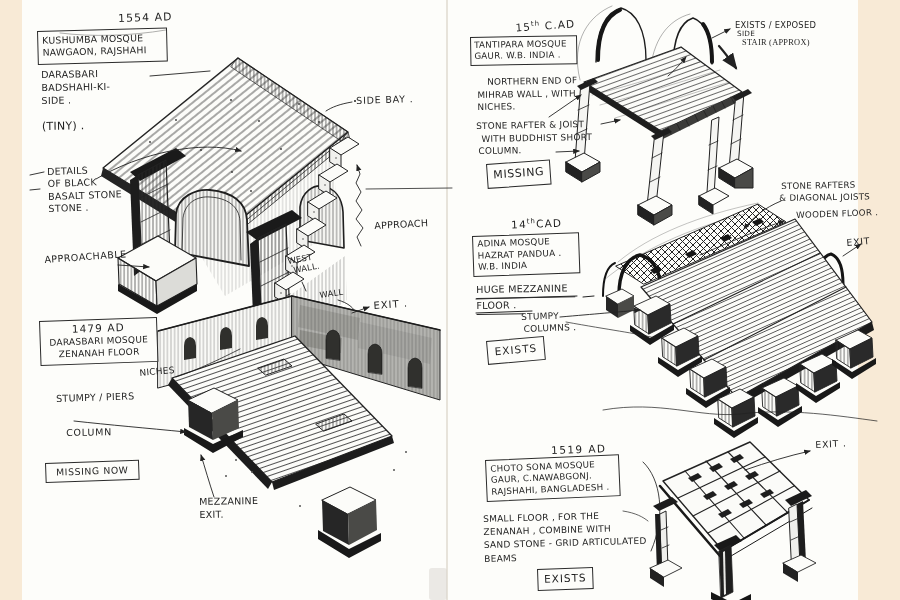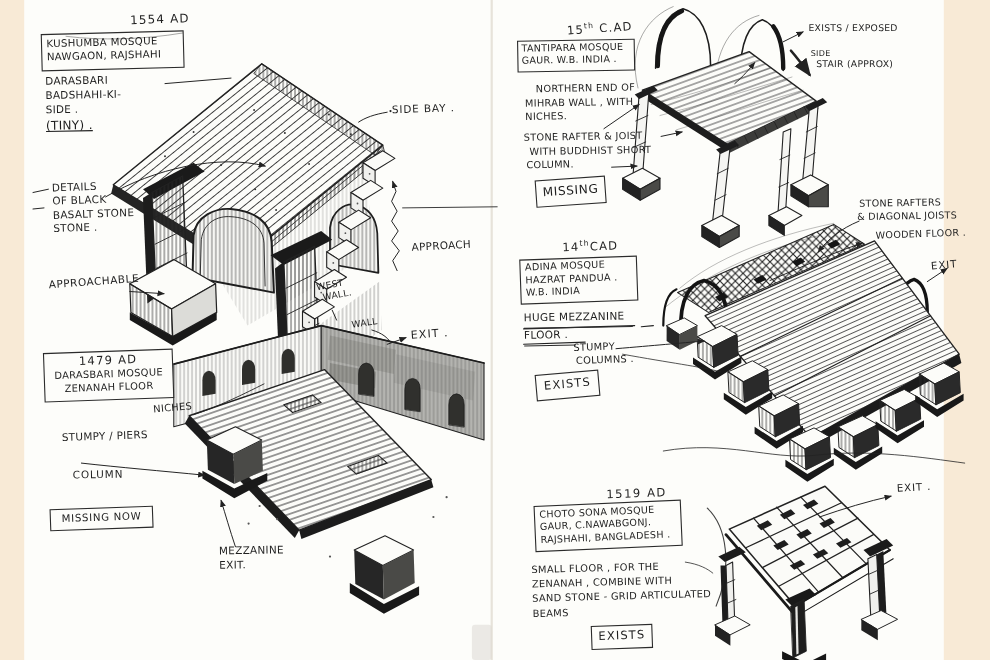--- a/index.html
+++ b/index.html
@@ -354,21 +354,21 @@
 
   <div class="hw yr" style="left:118px;top:12px;transform:rotate(-2deg);">1554 AD</div>
   <div class="hw box" style="left:37px;top:31px;width:120px;padding:3px 4px 4px;transform:rotate(-1.5deg);font-size:9.3px;">
     <div>KUSHUMBA MOSQUE</div>
     <div>NAWGAON, RAJSHAHI</div>
   </div>
   <div class="hw" style="left:41px;top:69px;line-height:12.8px;transform:rotate(-1deg);">
     <div>DARASBARI</div>
     <div>BADSHAHI-KI-</div>
     <div>SIDE .</div>
-    <div style="font-size:11px;margin-top:2px;text-decoration:underline;">(TINY) .</div>
+    <div style="font-size:11px;margin-top:14px;">(TINY) .</div>
   </div>
   <div class="hw" style="left:356px;top:95px;transform:rotate(-2deg);letter-spacing:.8px;">SIDE BAY .</div>
   <div class="hw" style="left:47px;top:166px;line-height:12.3px;transform:rotate(-2deg);">
     <div>DETAILS</div>
     <div>OF BLACK</div>
     <div>BASALT STONE</div>
     <div>STONE .</div>
   </div>
   <div class="hw" style="left:44px;top:254px;transform:rotate(-4deg);letter-spacing:.5px;">APPROACHABLE</div>
   <div class="hw" style="left:374px;top:220px;transform:rotate(-3deg);">APPROACH</div>
@@ -407,22 +407,22 @@
     <div>NICHES.</div>
   </div>
   <div class="hw" style="left:476px;top:120px;font-size:8.9px;line-height:12.6px;transform:rotate(-1deg);">
     <div>STONE RAFTER &amp; JOIST</div>
     <div style="padding-left:5px;">WITH BUDDHIST SHORT</div>
     <div style="padding-left:2px;">COLUMN.</div>
   </div>
   <div class="hw box ctr" style="left:486px;top:164px;width:62px;padding:4px 0;transform:rotate(-4deg);font-size:11px;letter-spacing:.6px;">MISSING</div>
   <div class="hw" style="left:735px;top:21px;font-size:8.4px;line-height:8.8px;">
     <div>EXISTS / EXPOSED</div>
-    <div style="font-size:7.3px;margin-left:2px;margin-top:15px;">SIDE</div>
-    <div style="margin-left:7px;">STAIR (APPROX)</div>
+    <div style="font-size:7.3px;margin-left:2px;">SIDE</div>
+    <div style="margin-left:7px;font-family:Liberation Serif, serif;">STAIR (APPROX)</div>
   </div>
 
   <div class="hw yr" style="left:511px;top:218px;transform:rotate(-2deg);font-size:10.5px;">
     <span>14</span><sup>th</sup><span>CAD</span>
   </div>
   <div class="hw box" style="left:472px;top:236px;width:97px;padding:2px 4px;transform:rotate(-2deg);font-size:8.8px;">
     <div>ADINA MOSQUE</div>
     <div>HAZRAT PANDUA .</div>
     <div>W.B. INDIA</div>
   </div>

